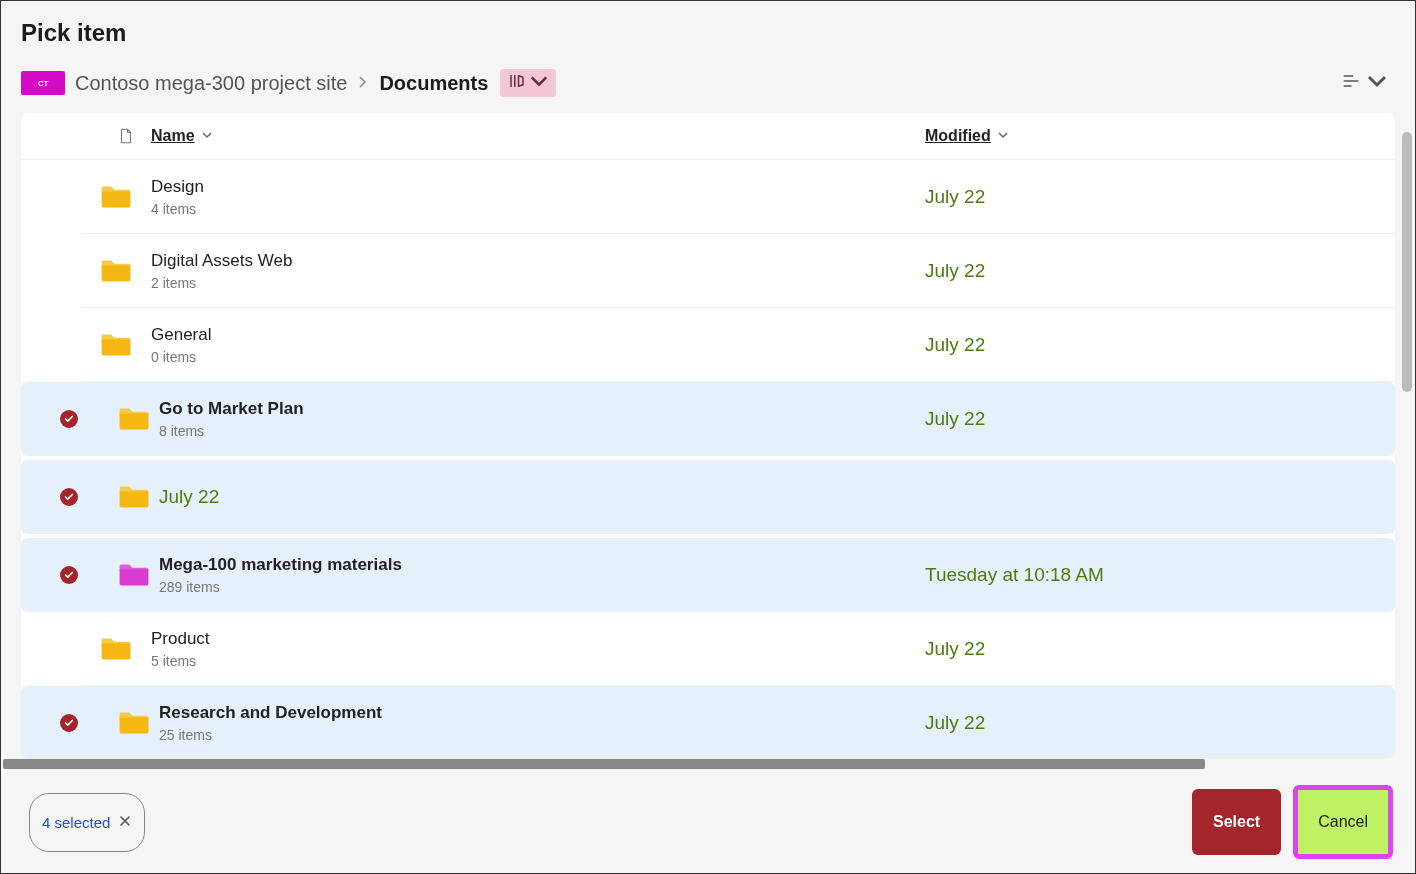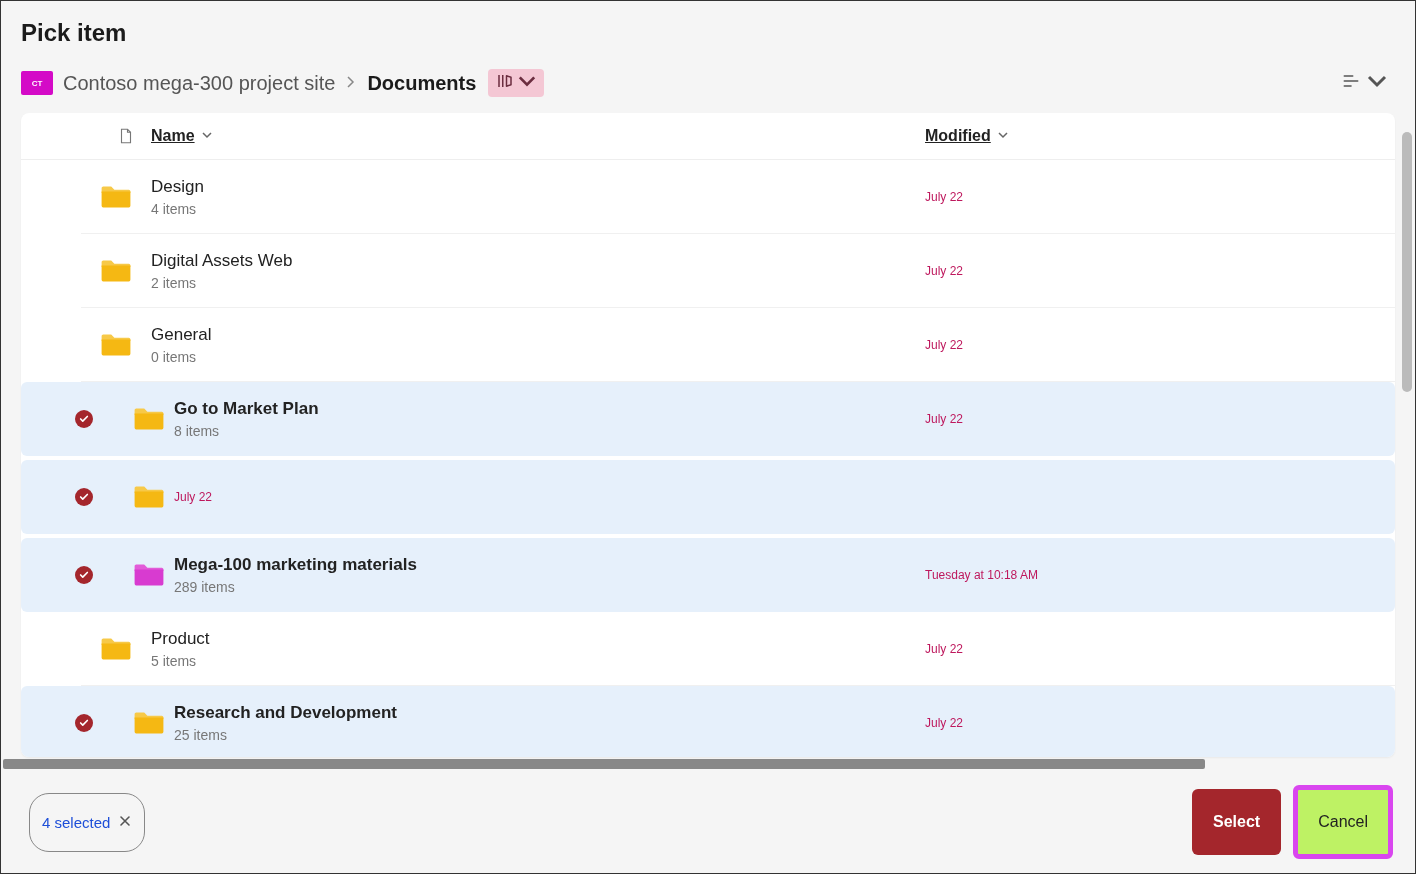--- a/index.html
+++ b/index.html
@@ -21,21 +21,21 @@
     font-weight: 600;
     color: #1b1b1b;
   }
   .breadcrumb-row {
     display: flex;
     align-items: center;
     padding: 10px 20px 14px 20px;
     gap: 10px;
   }
   .site-logo {
-    width: 32px;
+    width: 44px;
     height: 24px;
     background: #d40ac7;
     border-radius: 2px;
     display: flex;
     align-items: center;
     justify-content: center;
     color: white;
     font-size: 8px;
     font-weight: 600;
   }
@@ -115,21 +115,21 @@
     cursor: pointer;
     margin-left: 60px;
   }
   .row-wrapper {
     border-radius: 6px;
   }
   .row-wrapper.selected {
     background: #e6f0fb;
   }
   .row-wrapper.selected .row {
-    margin-left: 16px;
+    margin-left: 1px;
     padding-left: 7px;
     border-bottom: 1px solid transparent;
   }
   .row-wrapper.selected + .row-wrapper.selected { margin-top: 4px; }
   .row-wrapper:not(.selected) + .row-wrapper:not(.selected) .row { }
   .check-badge {
     width: 18px; height: 18px;
     border-radius: 50%;
     background: #a4262c;
     display: flex;
@@ -144,22 +144,22 @@
     color: #222;
     line-height: 1.3;
   }
   .row-wrapper.selected .item-name { font-weight: 600; }
   .item-sub {
     font-size: 14px;
     color: #777;
     margin-top: 2px;
   }
   .item-modified {
-    font-size: 12px;
-    color: #be185d;
+    font-size: 19px;
+    color: #4d7c0f;
   }
 
   .hscroll {
     height: 10px;
     background: #888;
     margin: 2px 2px 0 2px;
     width: 85%;
     border-radius: 2px;
   }
 

